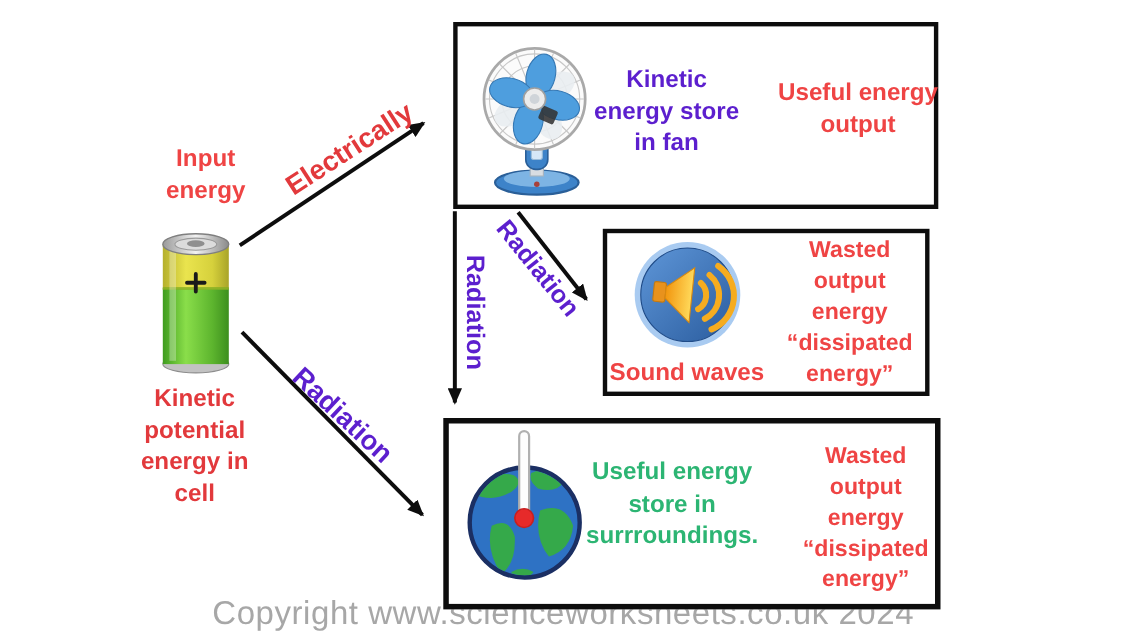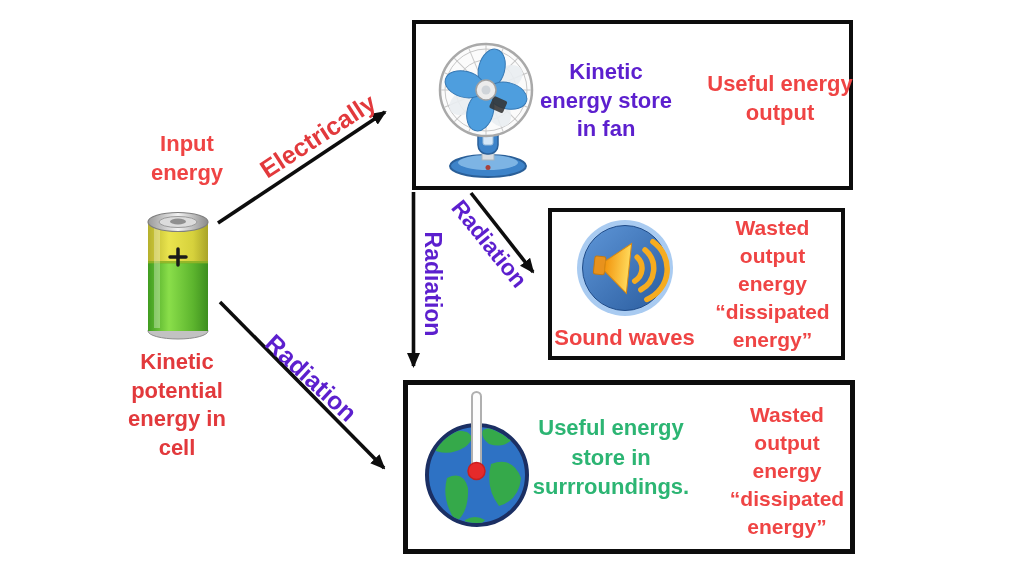--- a/index.html
+++ b/index.html
@@ -30,20 +30,21 @@
   .copyright{
     position:absolute;left:0;top:541px;width:1024px;text-align:center;
     font-size:30px;font-weight:400;color:#a7a7a7;z-index:0;letter-spacing:0.5px;
   }
 </style>
 </head>
 <body>
 
 <div class="diagram">
 
+  <div class="copyright">Copyright www.scienceworksheets.co.uk 2024</div>
 
   <div class="txt" style="left:117px;top:114px;width:140px;font-size:22px;margin-top:16px;">Input
 energy</div>
 
   <div class="icon" style="left:146px;top:204px;width:64px;height:138px;">
     <svg width="64" height="138" viewBox="0 0 64 138">
       <defs>
         <linearGradient id="gYel" x1="0" y1="0" x2="1" y2="0">
           <stop offset="0" stop-color="#b5b02c"></stop>
             <stop offset="0.35" stop-color="#eae44e"></stop>

